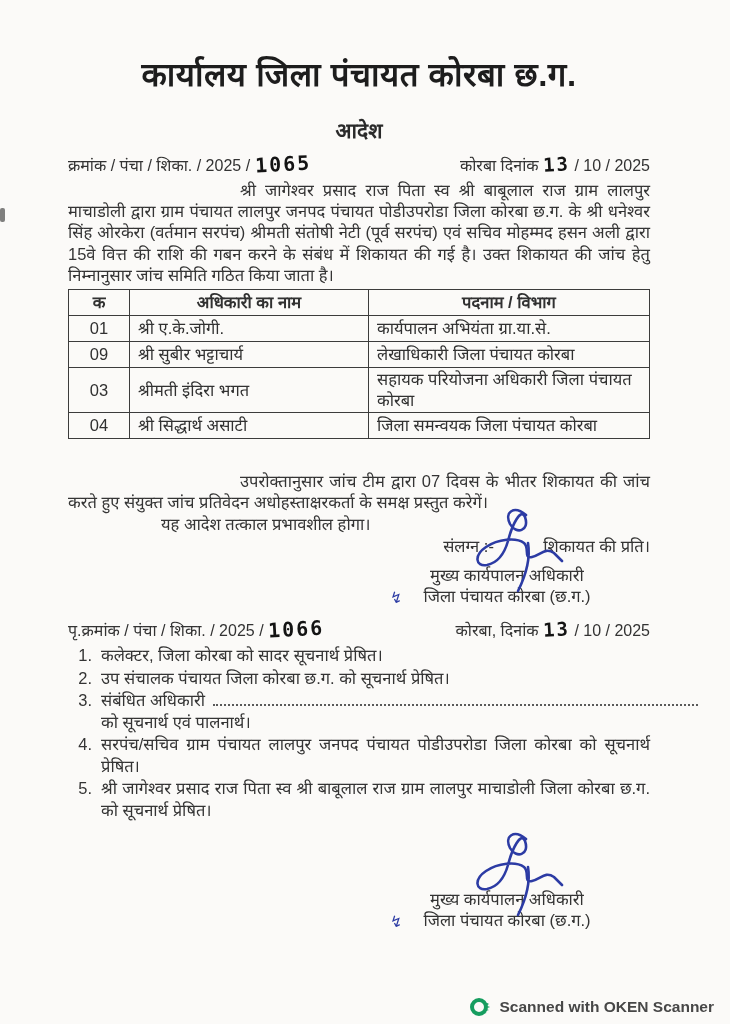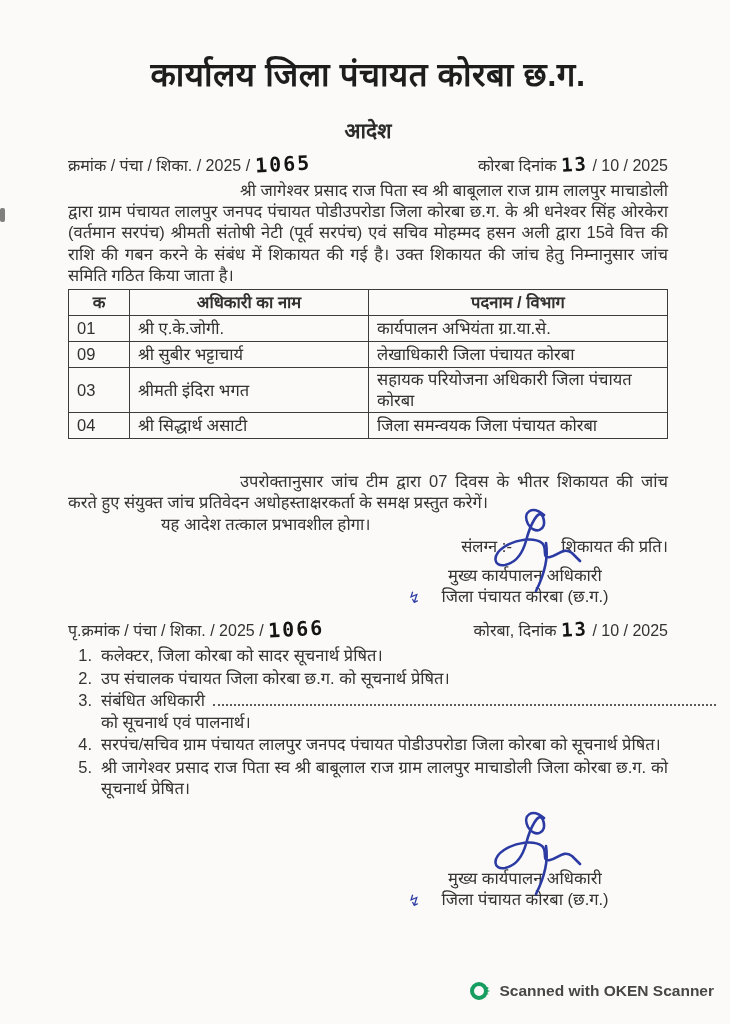--- a/index.html
+++ b/index.html
@@ -2,59 +2,59 @@
 <html><head>
 <meta charset="utf-8">
 <style>
   html,body{margin:0;padding:0;}
   body{
     width:730px;height:1024px;overflow:hidden;position:relative;
     background:#fbfaf8;
     font-family:"Liberation Sans","DejaVu Sans",sans-serif;
     color:#3a3a3a;
   }
-  .page{position:relative;width:730px;height:1024px;box-sizing:border-box;padding:52px 62px 0 68px;}
+  .page{position:relative;width:730px;height:1024px;box-sizing:border-box;padding:52px 80px 0 68px;}
   .title{
     text-align:center;font-size:33px;font-weight:700;color:#1d1d1d;
     line-height:46px;letter-spacing:.5px;
   }
   .subtitle{text-align:center;font-size:21px;font-weight:700;color:#2a2a2a;margin-top:20px;line-height:26px;}
   .ref-row{display:flex;justify-content:space-between;align-items:baseline;margin-top:8px;font-size:16px;color:#333;}
   .hand{
     font-weight:700;font-size:20px;color:#141414;display:inline-block;
     transform:rotate(-3deg);letter-spacing:2px;font-family:"DejaVu Sans Mono",monospace;
   }
   .hand.small{font-size:19px;}
   .para{font-size:16.5px;line-height:21.2px;text-align:justify;margin-top:4px;color:#343434;}
   .indent{text-indent:172px;}
   table.committee{
     border-collapse:collapse;width:100%;margin-top:3px;font-size:16.5px;color:#313131;
   }
   table.committee th,table.committee td{
     border:1.6px solid #3c3c3c;padding:1px 8px;line-height:21px;height:23px;
   }
   table.committee th{font-weight:600;text-align:center;}
-  td.c{margin-top:39px;}
+  td.c{text-align:center;margin-top:39px;}
   .line-ind{font-size:16.5px;line-height:22px;margin-left:93px;color:#343434;}
   .attach-row{display:flex;font-size:16.5px;line-height:22px;color:#343434;justify-content:flex-end;}
   .attach-row .lbl{width:100px;}
   .sign-block{
     position:relative;width:230px;margin:8px 28px 0 auto;text-align:center;
     font-size:16.5px;line-height:21px;color:#333;
   }
   .sign-block .sig{position:absolute;left:72px;top:-62px;pointer-events:none;}
   .sign-block .tick{position:absolute;left:-2px;top:22px;color:#2c3ba4;font-size:15px;transform:rotate(8deg);}
   .dist{margin-top:4px;font-size:16.5px;color:#343434;}
   .li{display:flex;line-height:21.5px;margin-top:1px;}
   .li .num{width:24px;text-align:right;margin-right:9px;flex:none;}
   .li .body{flex:1;text-align:justify;}
   .dotline{display:flex;align-items:baseline;}
   .dotline .fill{flex:1;border-bottom:2px dotted #5a5a5a;margin:0 0 4px 8px;margin-right:-48px;}
   .footer{
-    position:absolute;right:16px;bottom:22px;display:flex;align-items:center;gap:9px;
+    position:absolute;right:16px;bottom:6px;display:flex;align-items:center;gap:9px;
     font-size:15.5px;font-weight:600;color:#474747;
   }
   .sig path{stroke:#2c3ba4;stroke-width:2.6;fill:none;stroke-linecap:round;}
   .smudge{position:absolute;left:0;top:208px;width:5px;height:14px;background:#4a4a4a;border-radius:2px;opacity:.7;}
 </style>
 </head>
 <body>
 
 <div class="page">
   <div class="smudge"></div>

